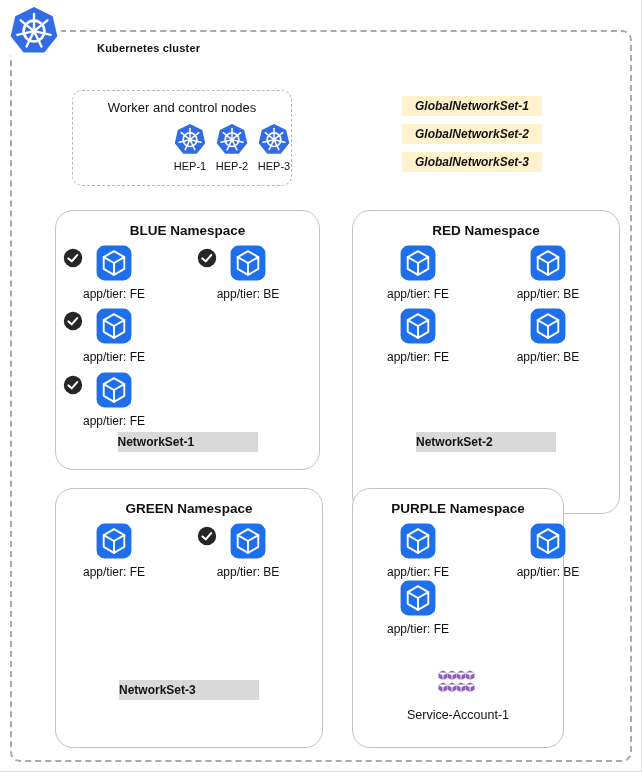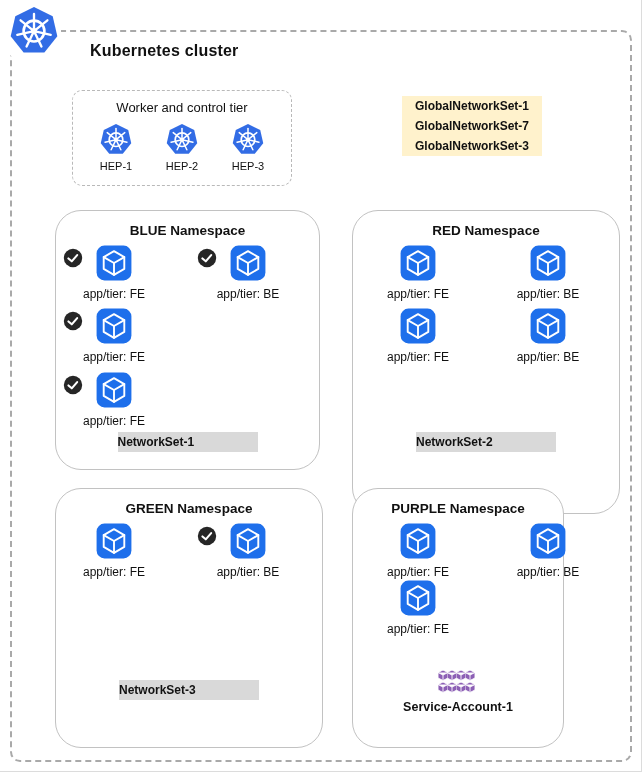--- a/index.html
+++ b/index.html
@@ -11,56 +11,56 @@
     --sa-purple:#8C5FB5;
   }
   *{margin:0;padding:0;box-sizing:border-box;}
   body{background:#fff;font-family:"Liberation Sans",sans-serif;color:#111;}
   .page{position:relative;width:642px;height:772px;background:#fff;overflow:hidden;
         border-right:1px solid #dcdcdc;border-bottom:1px solid #dcdcdc;}
   .cluster-border{position:absolute;left:10px;top:30px;width:622px;height:732px;
         border:2px dashed #a9a9a9;border-radius:10px;}
   .k8s-logo{position:absolute;left:7px;top:3px;width:54px;height:54px;background:#fff;border-radius:8px;padding:1px;}
   .k8s-logo svg{width:100%;height:100%;display:block;}
-  .cluster-title{position:absolute;left:90px;top:42px;font-size:16px;font-weight:bold;letter-spacing:.2px;}
+  .cluster-title{position:absolute;left:97px;top:42px;font-size:11px;font-weight:bold;letter-spacing:.2px;}
 
   
   .nodes-panel{position:absolute;left:72px;top:90px;width:220px;height:96px;
         border:1.5px dashed #b9b9b9;border-radius:10px;}
   .nodes-title{text-align:center;margin-top:9px;font-size:13px;}
-  .nodes-row{display:flex;justify-content:center;gap:32px;margin-top:7px;}
+  .nodes-row{display:flex;justify-content:flex-end;gap:8px;margin-top:7px;}
   .node{display:flex;flex-direction:column;align-items:center;}
   .node svg{width:34px;height:34px;}
   .node-label{margin-top:4px;font-size:11px;}
 
   
-  .global-sets{position:absolute;left:402px;top:96px;display:flex;flex-direction:column;}
+  .global-sets{position:absolute;left:402px;top:96px;display:flex;flex-direction:column;gap:8px;font-style:italic;}
   .global-badge{background:var(--global-set-bg,#FFF2CC);width:140px;height:20px;line-height:20px;
         text-align:center;font-size:12px;font-weight:bold;}
 
   
-  .ns{position:absolute;background:#fff;border:1.5px solid #c2c2c2;border-radius:26px;}
+  .ns{position:absolute;background:#fff;border:1.5px solid #c2c2c2;border-radius:18px;}
   .ns-blue{left:55px;top:210px;width:265px;height:260px;}
   .ns-red{left:352px;top:210px;width:268px;height:304px;}
   .ns-green{left:55px;top:488px;width:268px;height:260px;}
   .ns-purple{left:352px;top:488px;width:212px;height:260px;}
   .ns-title{text-align:center;margin-top:12px;font-size:13.5px;font-weight:bold;}
 
   .pod{position:absolute;width:120px;display:flex;flex-direction:column;align-items:center;}
   .pod-icon{width:38px;height:38px;display:block;}
   .pod-label{margin-top:5px;font-size:12px;white-space:nowrap;text-align:right;}
   .pod-check{position:absolute;left:9px;top:4px;width:20px;height:20px;}
 
   .ns-badges{position:absolute;left:0;right:0;display:flex;flex-direction:column;align-items:center;gap:8px;}
   .ns-badge{background:var(--network-set-bg,#D9D9D9);width:140px;height:20px;line-height:20px;
         font-size:12px;font-weight:bold;}
 
   .sa{position:absolute;left:0;right:0;top:180px;display:flex;flex-direction:column;align-items:center;}
   .sa svg{width:44px;height:31px;}
-  .sa-label{font-size:12.5px;font-weight:bold;}
+  .sa-label{margin-top:8px;font-size:12.5px;font-weight:normal;}
 
   .defs{position:absolute;width:0;height:0;overflow:hidden;}
 </style>
 </head>
 <body>
 
 <svg class="defs" aria-hidden="true">
   <defs>
     <symbol id="sym-k8s" viewBox="0 0 100 100">
       <polygon points="50,6 85.96,23.32 94.85,62.24 69.96,93.45 30.04,93.45 5.15,62.24 14.04,23.32" fill="var(--k8s-blue,#326CE5)"></polygon>
@@ -108,21 +108,21 @@
   <div class="cluster-border"></div>
 
   <div class="k8s-logo">
     <svg viewBox="0 0 100 100">
         <use href="#sym-k8s"></use>
       </svg>
   </div>
   <div class="cluster-title">Kubernetes cluster</div>
 
   <div class="nodes-panel">
-    <div class="nodes-title">Worker and control tier</div>
+    <div class="nodes-title">Worker and control nodes</div>
     <div class="nodes-row">
       <div class="node">
         <svg viewBox="0 0 100 100">
             <use href="#sym-k8s"></use>
           </svg>
         <div class="node-label">HEP-1</div>
       </div>
       <div class="node">
         <svg viewBox="0 0 100 100">
             <use href="#sym-k8s"></use>
@@ -133,21 +133,21 @@
         <svg viewBox="0 0 100 100">
             <use href="#sym-k8s"></use>
           </svg>
         <div class="node-label">HEP-3</div>
       </div>
     </div>
   </div>
 
   <div class="global-sets">
     <div class="global-badge">GlobalNetworkSet-1</div>
-    <div class="global-badge">GlobalNetworkSet-7</div>
+    <div class="global-badge">GlobalNetworkSet-2</div>
     <div class="global-badge">GlobalNetworkSet-3</div>
   </div>
 
   <div class="ns ns-blue">
     <div class="ns-title">BLUE Namespace</div>
     <div class="pod" style="left:-2px;top:33px">
       <svg class="pod-check" viewBox="0 0 24 24">
           <use href="#sym-check"></use>
         </svg>
       <svg class="pod-icon" viewBox="0 0 48 48">

